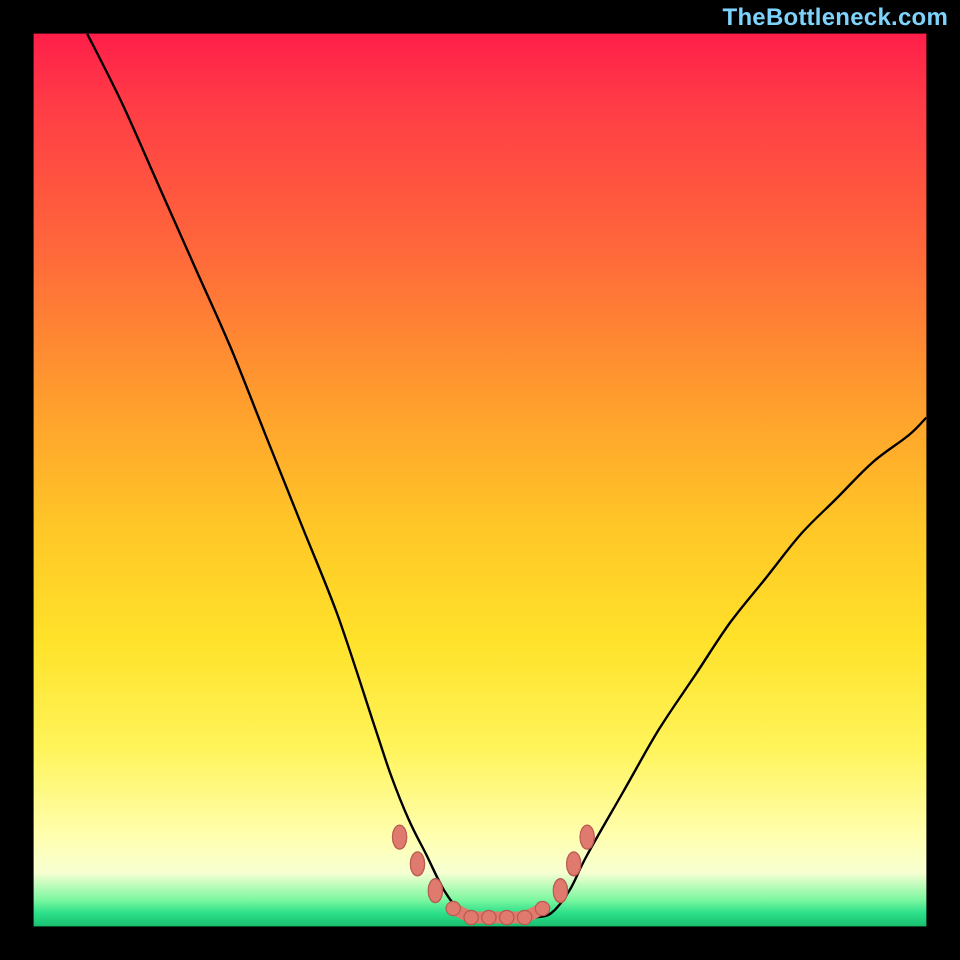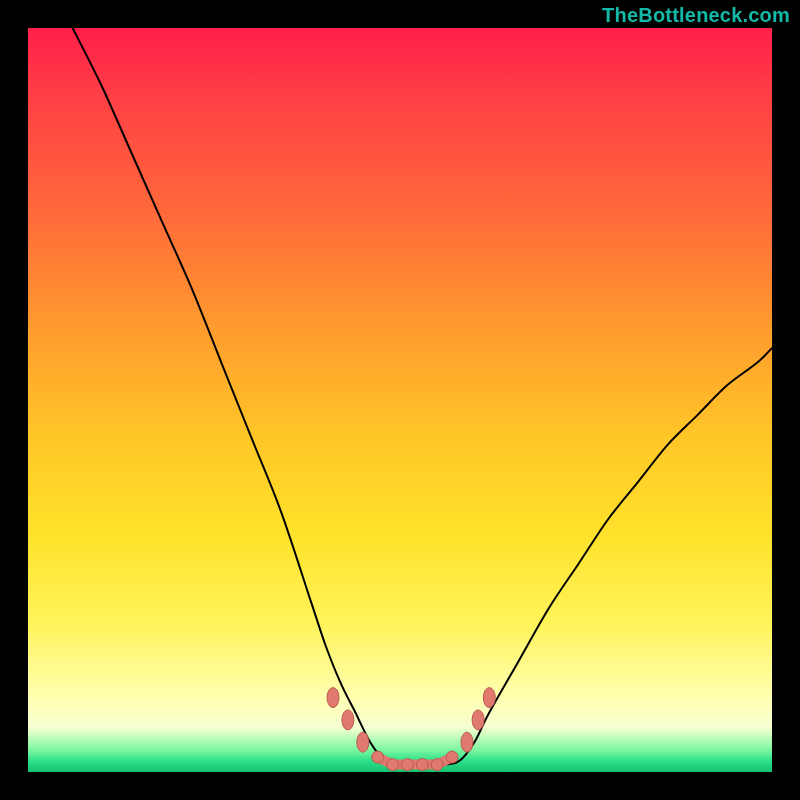--- a/index.html
+++ b/index.html
@@ -36,21 +36,21 @@
       #f7ffd2 94%,
       #7df7a0 97%,
       #2de08a 98.5%,
       #17c06f 100%
     );
   }
   .watermark {
     position: absolute;
     top: 4px;
     right: 10px;
-    color: #14b8a6;
+    color: #7dd3fc;
     font-size: 20px;
     font-weight: 600;
     letter-spacing: 0.2px;
     user-select: none;
   }
   svg.curve {
     position: absolute;
     left: 28px;
     top: 28px;
     width: 744px;

